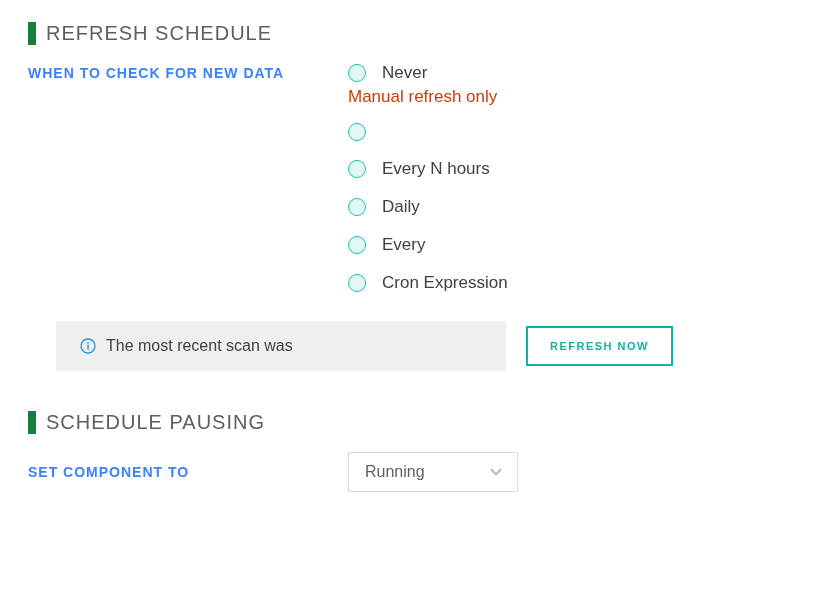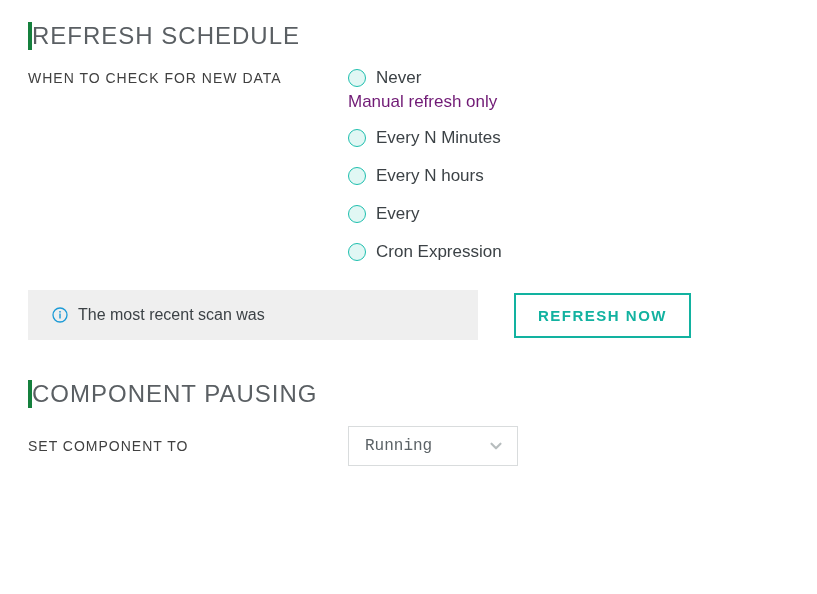--- a/index.html
+++ b/index.html
@@ -5,48 +5,49 @@
   * { box-sizing: border-box; margin: 0; padding: 0; }
   body {
     font-family: -apple-system, BlinkMacSystemFont, "Segoe UI", Arial, sans-serif;
     background: #fff;
     width: 817px;
     height: 594px;
     padding: 22px 28px;
     color: #3b3f43;
   }
   .section-header {
-    border-left: 4px solid #15803d;
-    font-size: 24px;
+    border-left: 8px solid #15803d;
+    padding-left: 10px;
+    font-size: 20px;
     letter-spacing: 1px;
     color: #5a5f63;
     margin-bottom: 18px;
     font-weight: 400;
   }
   .row {
     display: flex;
     align-items: flex-start;
   }
   .label-col {
     font-size: 14px;
     letter-spacing: 1px;
-    color: #404040;
-    font-weight: 400;
+    color: #3b82f6;
+    font-weight: 700;
     width: 320px;
     padding-top: 2px;
     text-transform: uppercase;
   }
   .options-col {
     flex: 1;
   }
   .radio-row {
     display: flex;
     align-items: center;
     margin-bottom: 18px;
-    gap: 10px;
+    gap: 16px;
   }
   .radio-circle {
     width: 18px;
     height: 18px;
     border: 1.5px solid #1ebfae;
     background: #e1f7f4;
     border-radius: 50%;
     display: inline-block;
     flex-shrink: 0;
   }
@@ -54,33 +55,34 @@
     width: 20px;
     height: 20px;
     flex-shrink: 0;
   }
   .radio-label {
     font-size: 17px;
     color: #3c4246;
   }
   .radio-sub {
     font-size: 17px;
-    color: #701a75;
+    color: #c2410c;
     margin-left: 0px;
     margin-top: -14px;
     margin-bottom: 16px;
   }
   .radio-block { margin-bottom: 2px; }
 
   .status-area {
     display: flex;
     align-items: center;
-    gap: 36px;
+    gap: 20px;
     margin-top: 28px;
     margin-bottom: 40px;
+    margin-left: 28px;
   }
   .status-box {
     background: #efefef;
     padding: 16px 24px;
     display: flex;
     align-items: center;
     gap: 10px;
     font-size: 16px;
     color: #3c4246;
     flex:0 0 auto;
@@ -90,35 +92,34 @@
     width: 16px;
     height: 16px;
     flex-shrink:0;
   }
   .refresh-btn {
     border: 2px solid #12b2a0;
     color: #12b2a0;
     background: #fff;
     font-weight: 700;
     letter-spacing: 1.5px;
-    font-size: 15px;
+    font-size: 11px;
     padding: 12px 22px;
     cursor: pointer;
   }
   .select-wrap {
     border: 1px solid #d9dcdd;
     display: inline-flex;
     align-items: center;
     padding: 10px 12px 10px 16px;
     min-width: 170px;
     justify-content: space-between;
     cursor: pointer;
     color: #5c6367;
     font-size: 16px;
-    font-family: Liberation Mono, monospace;
   }
   .chevron {
     width: 18px;
     height: 18px;
   }
   .second-section { margin-top: 4px; }
 </style>
 </head>
 <body>
 
@@ -131,29 +132,32 @@
     <div class="radio-block">
       <div class="radio-row">
         <span class="radio-circle"></span>
         <span class="radio-label">Never</span>
       </div>
       <div class="radio-sub">Manual refresh only</div>
     </div>
 
     <div class="radio-row">
       <span class="radio-circle"></span>
-      <span class="radio-label">Every N Minutes</span>
     </div>
 
 
     <div class="radio-row">
       <span class="radio-circle"></span>
       <span class="radio-label">Every N hours</span>
     </div>
 
+    <div class="radio-row">
+      <span class="radio-circle"></span>
+      <span class="radio-label">Daily</span>
+    </div>
 
     <div class="radio-row">
       <span class="radio-circle"></span>
       <span class="radio-label">Every</span>
     </div>
 
     <div class="radio-row" style="margin-bottom:0;align-items:center;">
       <span class="radio-circle"></span>
       <span class="radio-label">Cron Expression</span>
     </div>
@@ -166,21 +170,21 @@
     <svg class="info-icon" viewBox="0 0 16 16">
       <circle cx="8" cy="8" r="7" stroke="#1b9ad6" stroke-width="1.3" fill="none"></circle>
       <rect x="7.3" y="6.5" width="1.4" height="5" fill="#1b9ad6"></rect>
       <rect x="7.3" y="4" width="1.4" height="1.6" fill="#1b9ad6"></rect>
     </svg>
     <span>The most recent scan was</span>
   </div>
   <button class="refresh-btn">REFRESH NOW</button>
 </div>
 
-<h2 class="section-header second-section">COMPONENT PAUSING</h2>
+<h2 class="section-header second-section">SCHEDULE PAUSING</h2>
 
 <div class="row" style="align-items:center;">
   <div class="label-col" style="padding-top:0;">SET COMPONENT TO</div>
   <div class="select-wrap">
     <span>Running</span>
     <svg class="chevron" viewBox="0 0 20 20">
       <path d="M5 7.5l5 5 5-5" stroke="#b7bdbe" stroke-width="2.4" fill="none" stroke-linecap="round" stroke-linejoin="round"></path>
     </svg>
   </div>
 </div>

